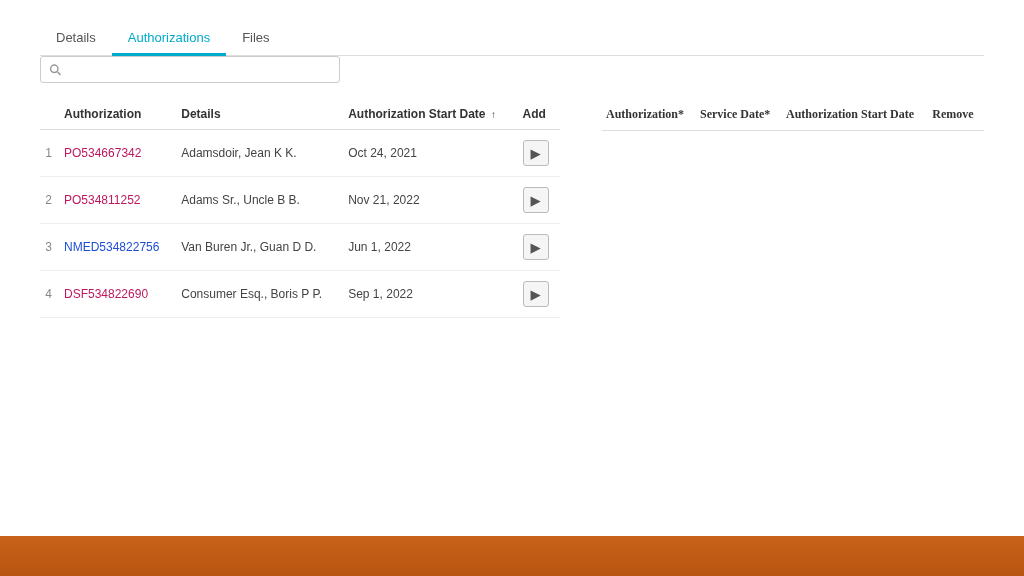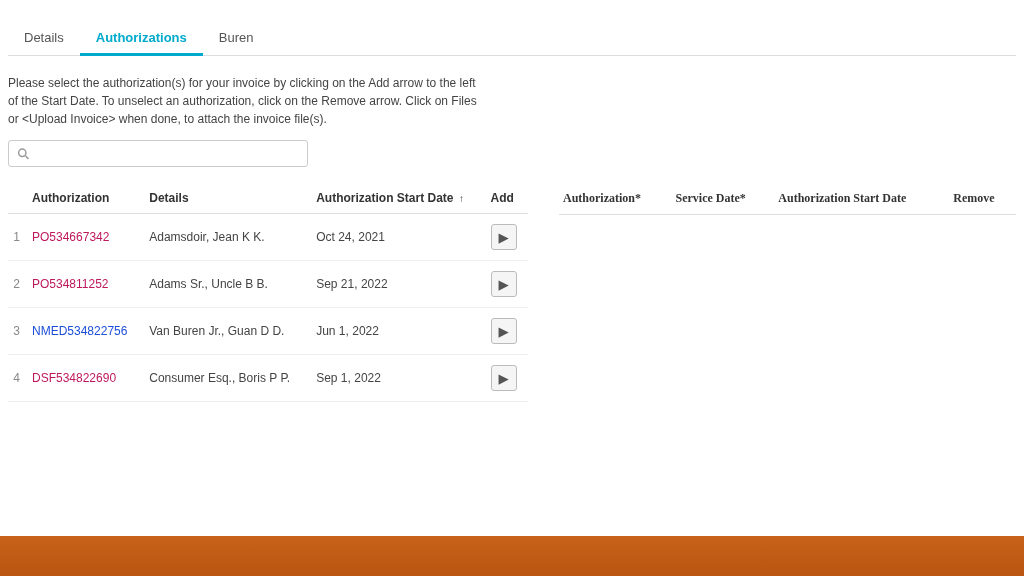--- a/index.html
+++ b/index.html
@@ -10,21 +10,21 @@
       color: #333;
       height: 576px;
       width: 1024px;
       overflow: hidden;
       display: flex;
       flex-direction: column;
     }
 
     .main-content {
       flex: 1;
-      padding: 0 8px;
+      padding: 0 40px;
       border-radius: 22px;
     }
 
     
     .tabs {
       display: flex;
       align-items: center;
       border-bottom: 1px solid #ddd;
       padding-top: 20px;
       margin-bottom: 0;
@@ -34,21 +34,21 @@
       padding: 10px 16px;
       cursor: pointer;
       font-size: 13px;
       color: #555;
       position: relative;
       text-decoration: none;
     }
 
     .tab.active {
       color: #00aacc;
-      font-weight: 700;
+      font-weight: 400;
     }
 
     .tab.active::after {
       content: '';
       position: absolute;
       bottom: -1px;
       left: 0;
       right: 0;
       height: 3px;
       background: #00aacc;
@@ -85,21 +85,21 @@
     .search-icon-svg {
       width: 14px;
       height: 14px;
       margin-right: 6px;
       color: #999;
     }
 
     
     .tables-wrapper {
       display: flex;
-      gap: 1px;
+      gap: 12px;
     }
 
     
     .left-table {
       flex: 0 0 auto;
       width: 520px;
     }
 
     .right-table {
       flex: 1;
@@ -187,25 +187,24 @@
 <div class="main-content">
 
   <div class="tabs">
     <div class="tab">
       <span>Details</span>
     </div>
     <div class="tab active">
       <span>Authorizations</span>
     </div>
     <div class="tab">
-      <span>Buren</span>
+      <span>Files</span>
     </div>
   </div>
 
-  <p class="instructions">Please select the authorization(s) for your invoice by clicking on the Add arrow to the left of the Start Date. To unselect an authorization, click on the Remove arrow. Click on Files or &lt;Upload Invoice&gt; when done, to attach the invoice file(s).</p>
 
   <div class="search-box">
     <svg class="search-icon-svg" viewBox="0 0 16 16" fill="none" stroke="#999" stroke-width="1.8">
       <circle cx="6.5" cy="6.5" r="4.5"></circle>
       <line x1="10.5" y1="10.5" x2="14" y2="14"></line>
     </svg>
     <input type="text" placeholder="" style="">
   </div>
 
   <div class="tables-wrapper">
@@ -235,21 +234,21 @@
               <td class="row-number">1</td>
               <td><a class="auth-link-red" href="#">PO534667342</a></td>
               <td>Adamsdoir, Jean K K.</td>
               <td>Oct 24, 2021</td>
               <td><button class="add-btn">▶</button></td>
             </tr>
             <tr>
               <td class="row-number">2</td>
               <td><a class="auth-link-red" href="#">PO534811252</a></td>
               <td>Adams Sr., Uncle B B.</td>
-              <td>Sep 21, 2022</td>
+              <td>Nov 21, 2022</td>
               <td><button class="add-btn">▶</button></td>
             </tr>
             <tr>
               <td class="row-number">3</td>
               <td><a class="auth-link-teal" href="#">NMED534822756</a></td>
               <td>Van Buren Jr., Guan D D.</td>
               <td>Jun 1, 2022</td>
               <td><button class="add-btn">▶</button></td>
             </tr>
             <tr>

